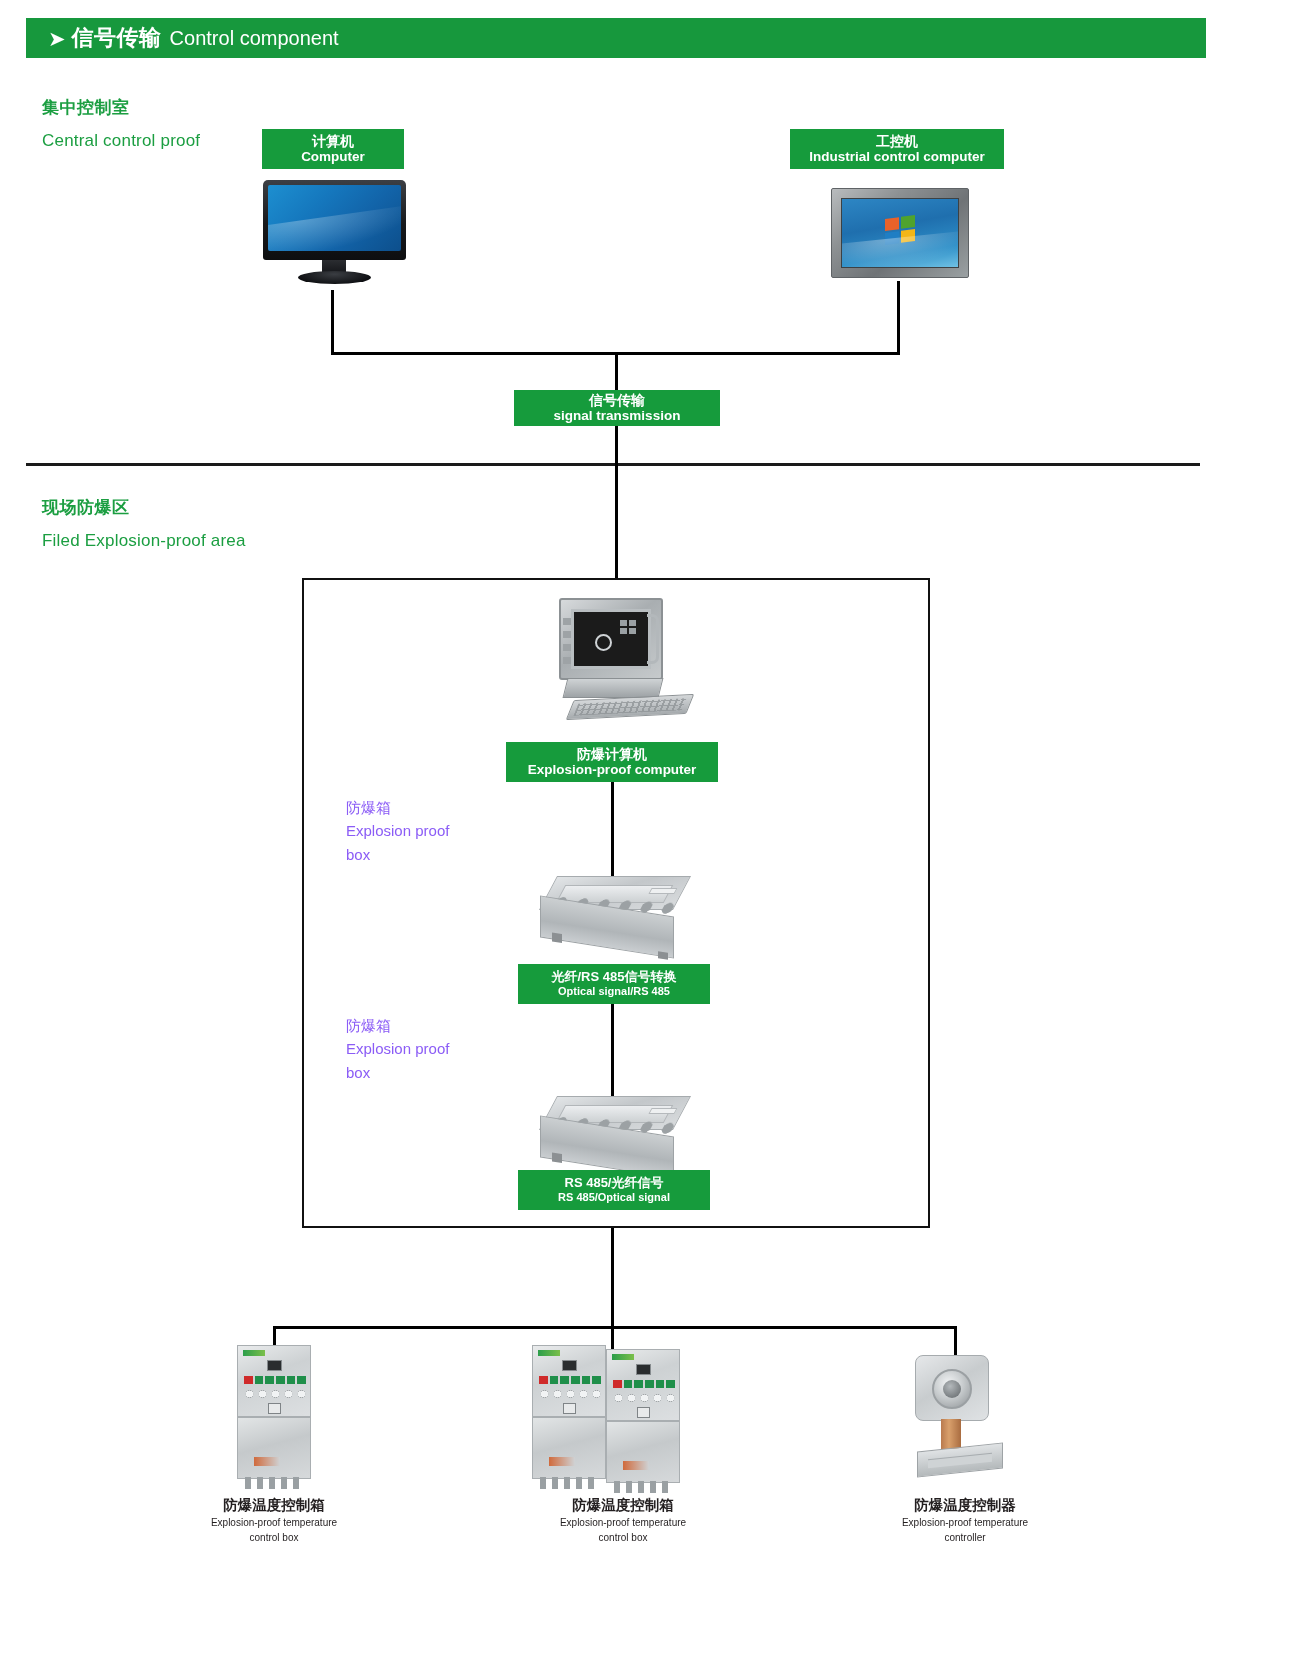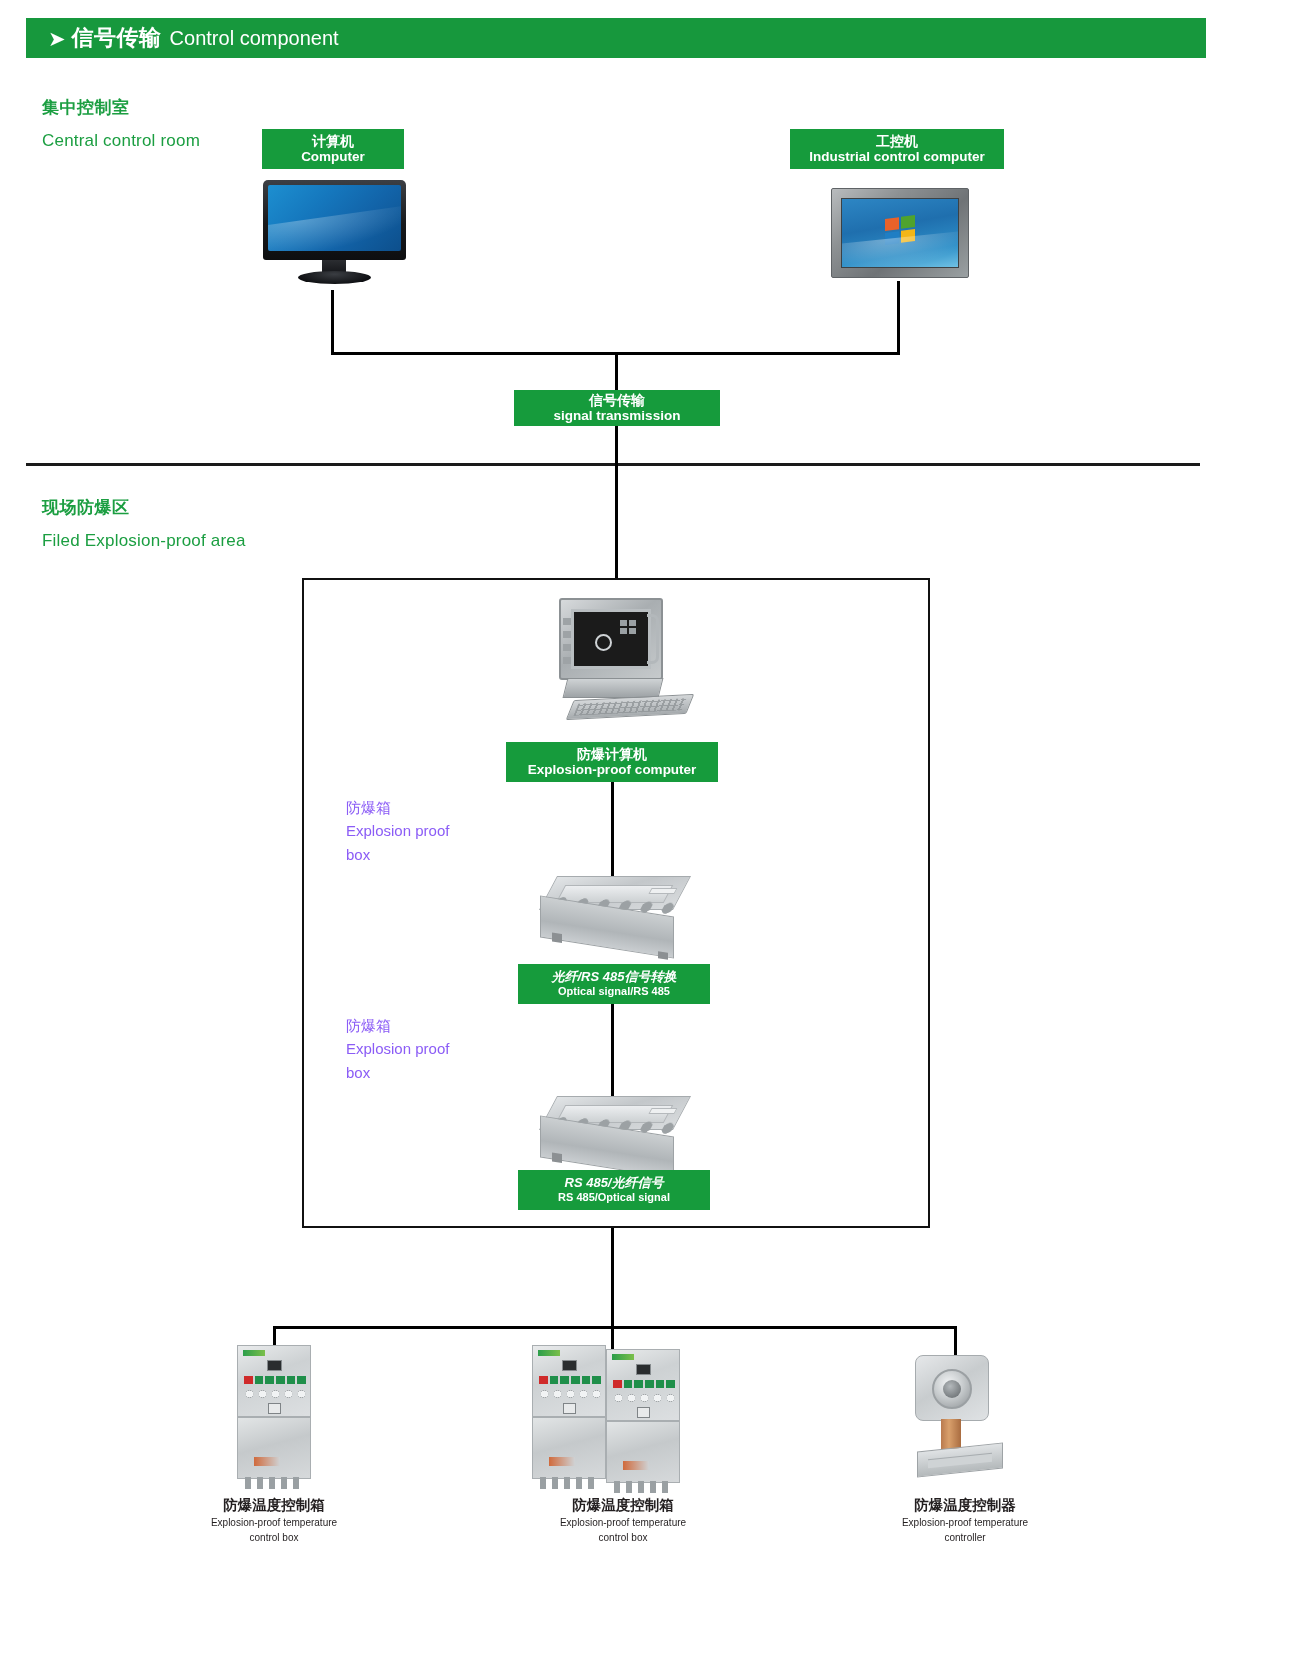--- a/index.html
+++ b/index.html
@@ -34,21 +34,21 @@
   .section-caption .en{ font-size:17px; margin-top:12px; letter-spacing:.2px;}
 
   
   .label-box{
     background:#169b3c; color:#ffffff; text-align:center;
     display:flex; flex-direction:column; justify-content:center;
     line-height:1.15; padding:15px 6px;
   }
   .label-box .cn{ font-size:14px; font-weight:bold;}
   .label-box .en{ font-size:13.5px;font-weight:bold;}
-  .label-box.small .cn{ font-size:13px;font-style:italic;}
+  .label-box.small .cn{ font-size:13px;}
   .label-box.small .en{ font-size:11px;}
 
   
   .plain-caption{ color:#8b5cf6; font-size:15px; line-height:1.55;}
   .bottom-caption{ color:#231f20; text-align:center; line-height:1.45;}
   .bottom-caption .cn{ font-size:14.5px; font-weight:bold;}
   .bottom-caption .en{ font-size:10px;}
 
   
   .vline{ background:#000000; width:3px; }
@@ -294,21 +294,21 @@
 <body>
 
 <div class="abs" id="header-bar">
   <span id="header-arrow">➤</span>
   <span id="header-title-cn">信号传输</span>
   <span id="header-title-en">Control component</span>
 </div>
 
 <div class="abs section-caption" style="left:42px; top:96px;">
   <div class="cn">集中控制室</div>
-  <div class="en">Central control room</div>
+  <div class="en">Central control proof</div>
 </div>
 
 <div class="abs label-box" style="left:262px; top:129px; width:142px; height:40px;">
   <div class="cn">计算机</div>
   <div class="en">Computer</div>
 </div>
 
 <div class="abs" id="monitor-bezel">
   <div id="monitor-screen"></div>
 </div>

